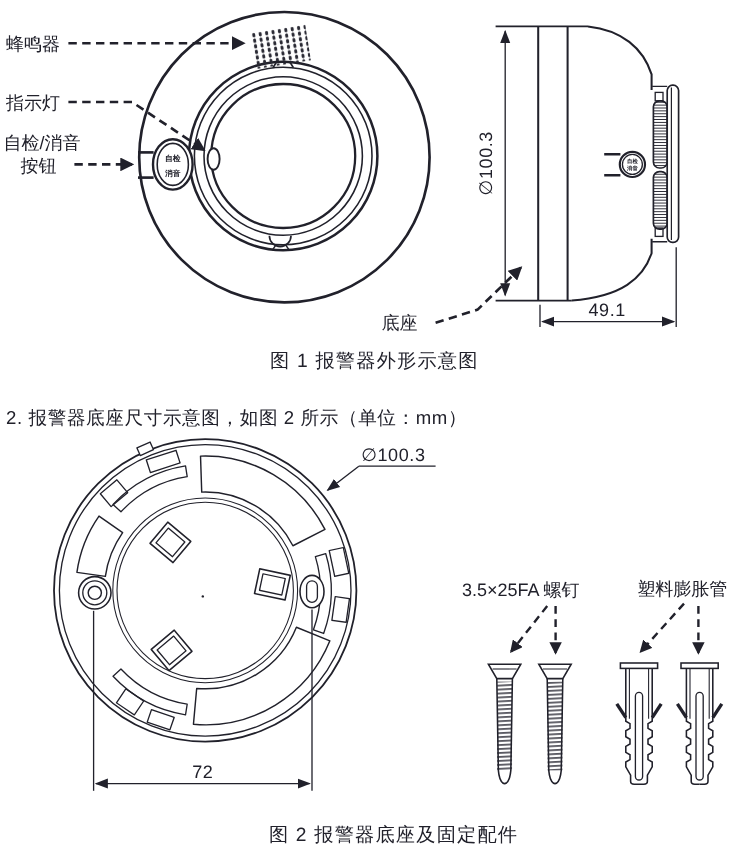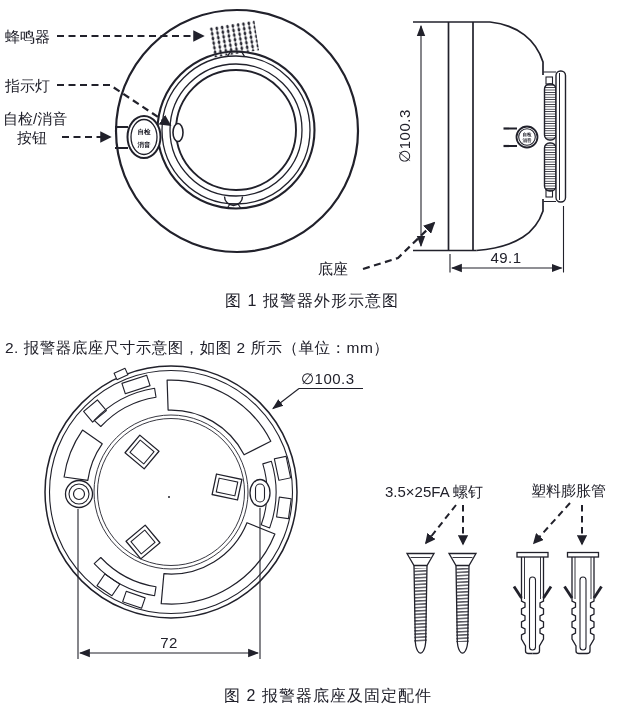--- a/index.html
+++ b/index.html
@@ -1,17 +1,17 @@
 <!DOCTYPE html>
 <html><head>
 <meta charset="utf-8">
 <style>
   html,body{margin:0;padding:0;background:#ffffff;}
   .page{position:relative;width:626px;height:715px;background:#ffffff;overflow:hidden;
-        font-family:"Liberation Sans",sans-serif;border-radius:14px;}
+        font-family:"Liberation Sans",sans-serif;}
   svg{display:block;}
   text{fill:#21212b;font-family:"Liberation Sans","DejaVu Sans",sans-serif;}
   .lbl{font-size:15px;}
   .dim{font-size:15px;letter-spacing:0.5px;}
   .cap{font-size:16px;letter-spacing:1px;}
   .head{font-size:15.5px;letter-spacing:0.5px;}
   .tiny{font-size:6.5px;font-weight:bold;}
   .tiny2{font-size:4.5px;font-weight:bold;}
 </style>
 </head>

